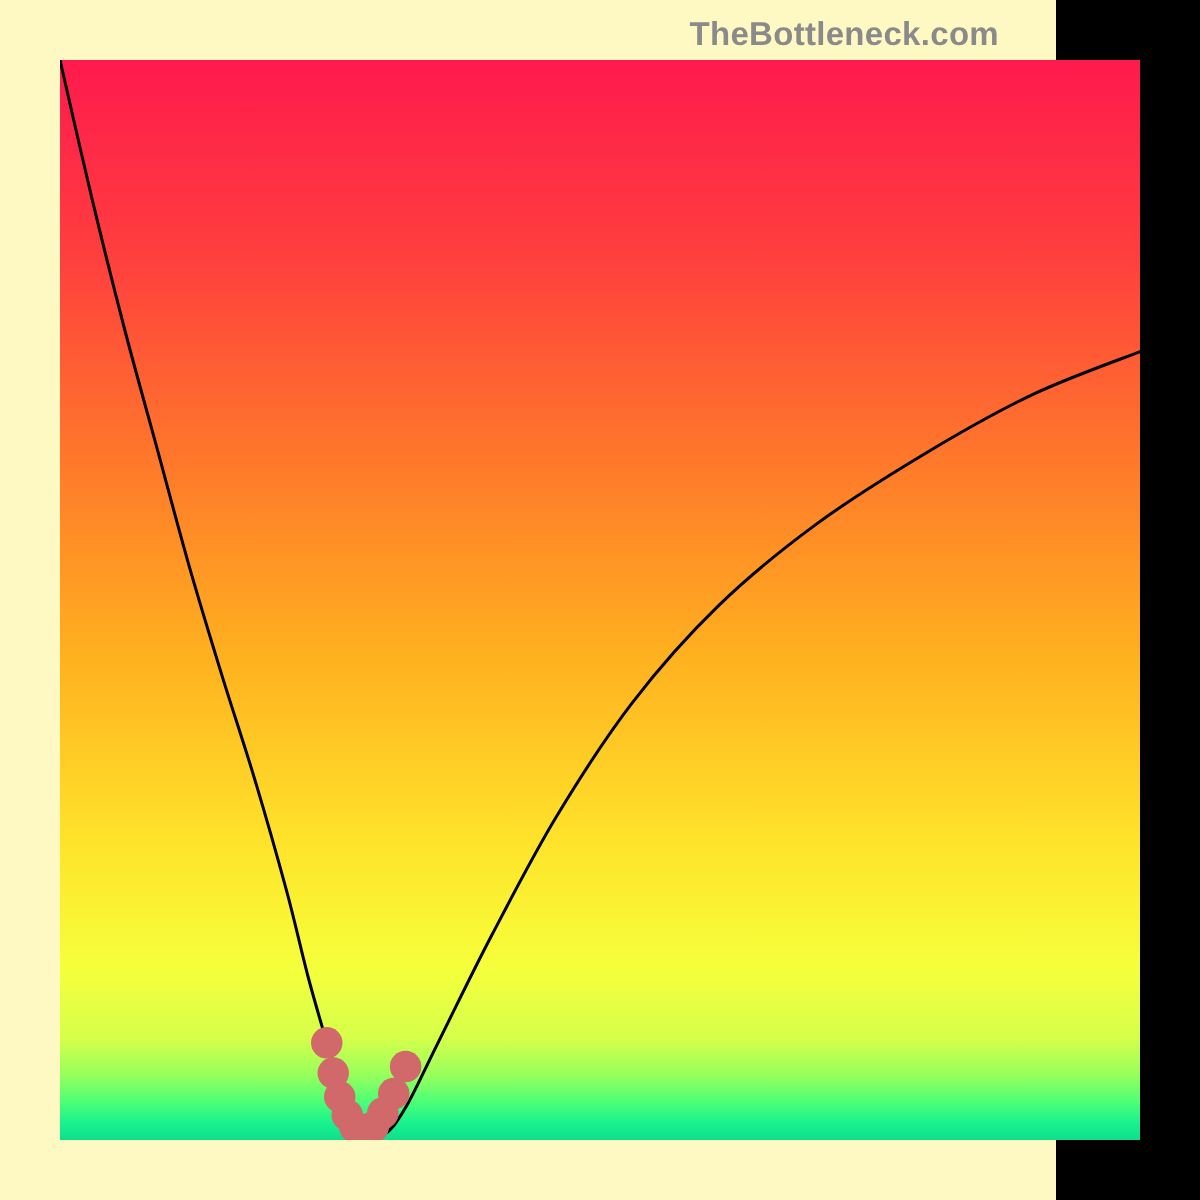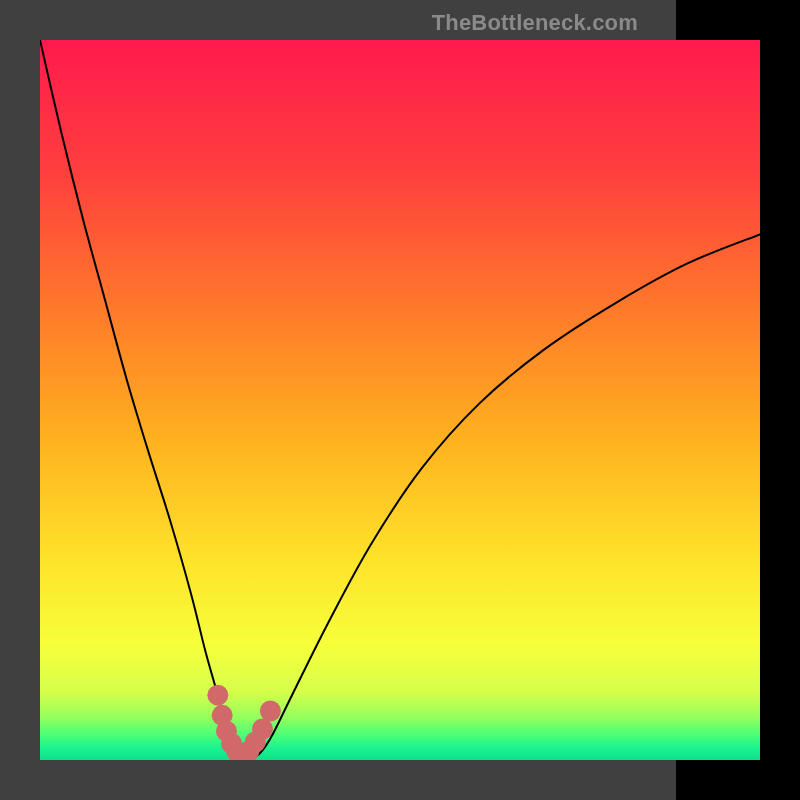--- a/index.html
+++ b/index.html
@@ -9,21 +9,22 @@
     height: 800px;
     background: #000000;
     overflow: hidden;
   }
   .frame {
     position: absolute;
     left: 0;
     top: 0;
     width: 676px;
     height: 800px;
-    background: #404040;
+    background: #fef9c3;
+    padding-left: 28px;
   }
   .plot-area {
     position: absolute;
     left: 40px;
     top: 40px;
     width: 720px;
     height: 720px;
   }
   .watermark {
     position: absolute;

